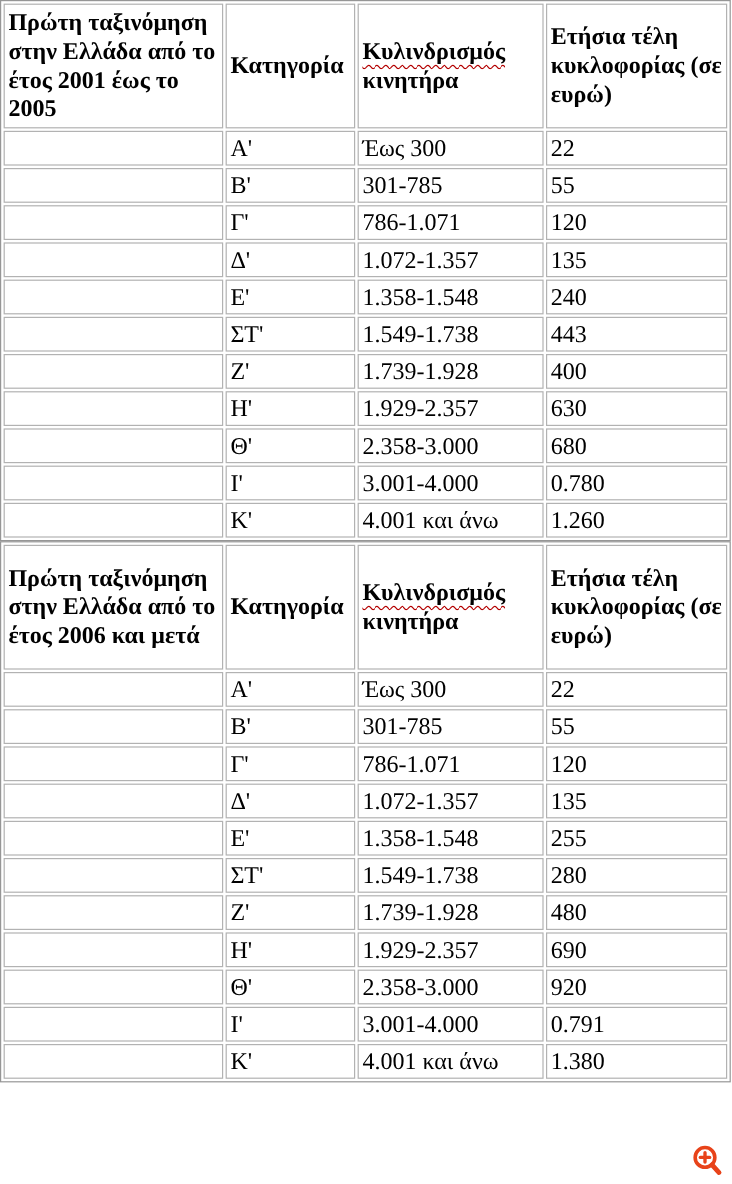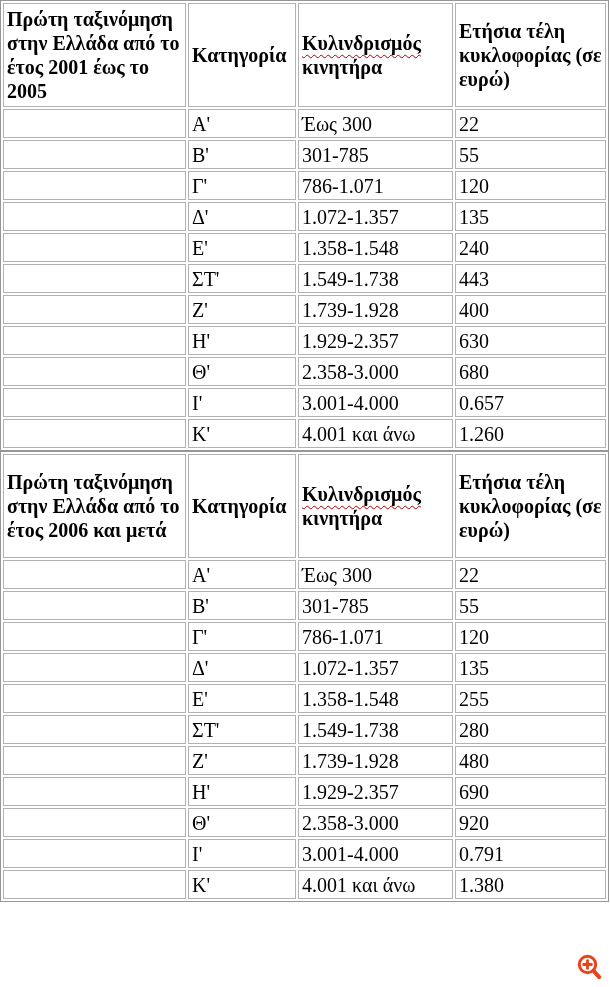--- a/index.html
+++ b/index.html
@@ -132,21 +132,21 @@
   <tr class="datarow">
     <td class="spacer"></td>
     <td>Θ'</td>
     <td>2.358-3.000</td>
     <td>680</td>
   </tr>
   <tr class="datarow">
     <td class="spacer"></td>
     <td>Ι'</td>
     <td>3.001-4.000</td>
-    <td>0.657</td>
+    <td>0.780</td>
   </tr>
   <tr class="datarow">
     <td class="spacer"></td>
     <td>Κ'</td>
     <td>4.001 και άνω</td>
     <td>1.260</td>
   </tr>
 </tbody>
   </table>
 

